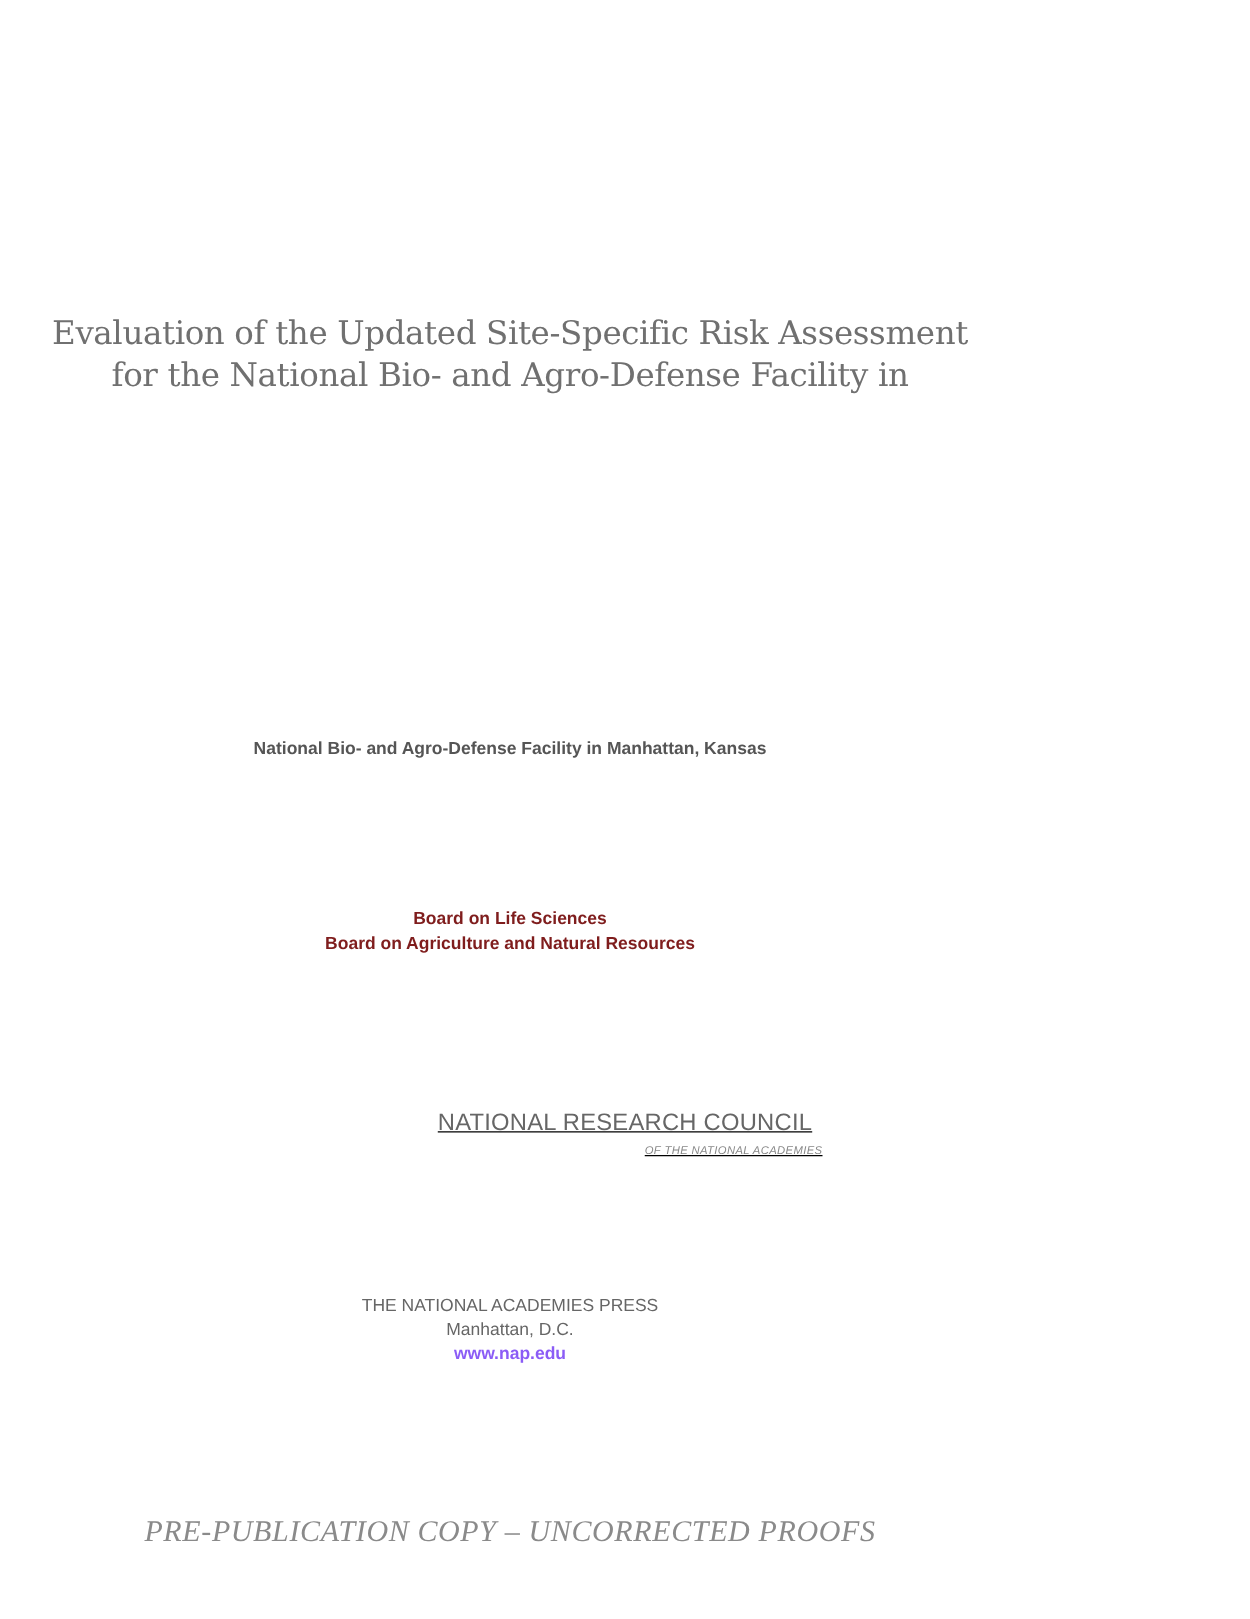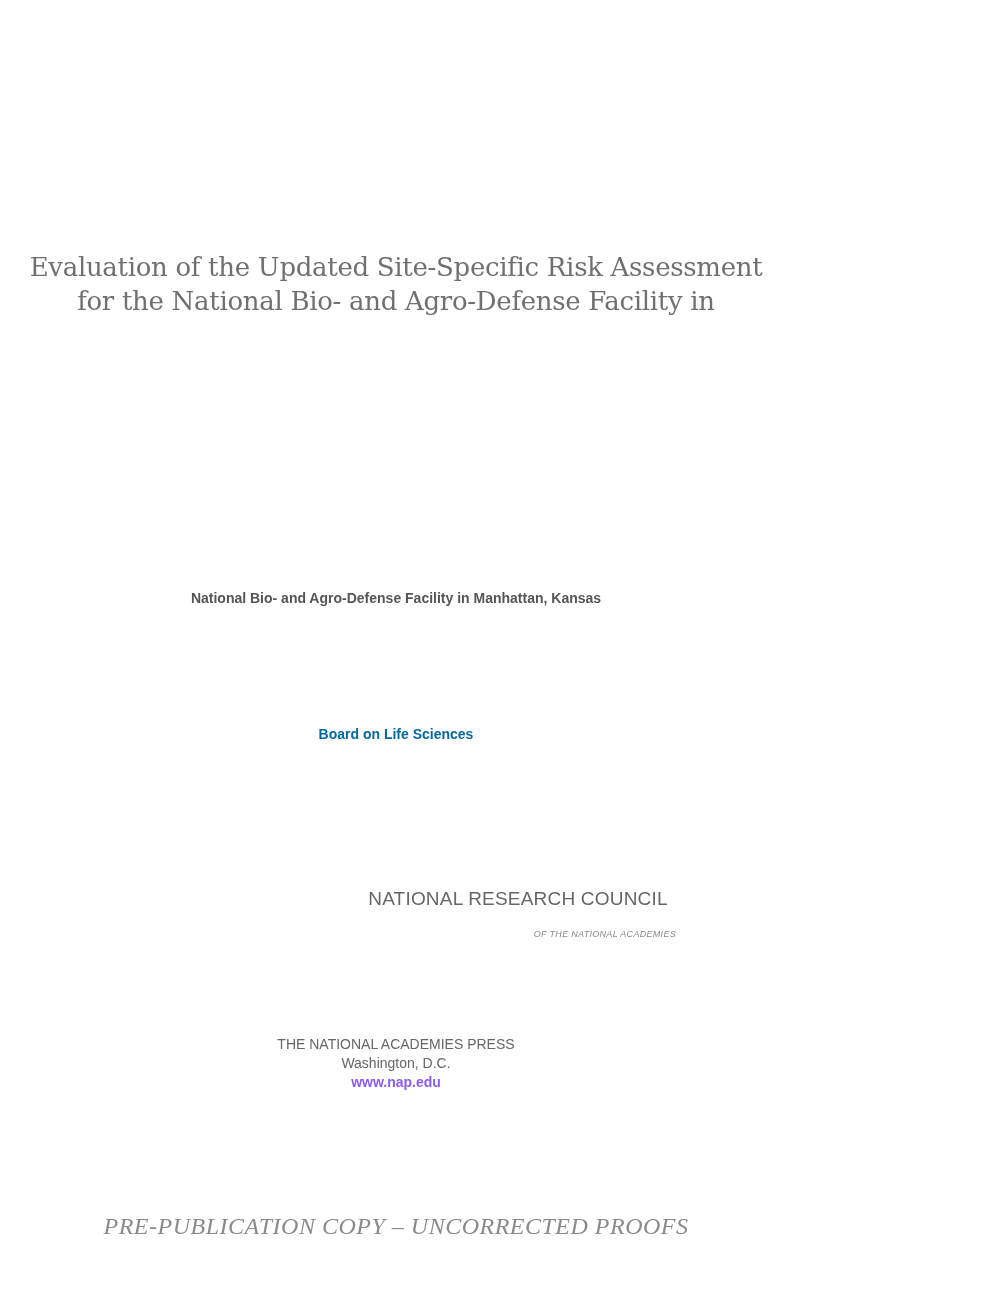--- a/index.html
+++ b/index.html
@@ -1,17 +1,17 @@
 <!DOCTYPE html>
 <html><head>
 <meta charset="utf-8">
 <style>
   html, body { margin: 0; padding: 0; background: #ffffff; }
   body { width: 1000px; height: 1295px; position: relative; overflow: hidden; }
-  .abs { position: absolute; left: 0; width: 792px; text-align: center; }
+  .abs { position: absolute; left: 12px; width: 792px; text-align: center; }
   .title {
     top: 250px;
     font-family: "DejaVu Serif", serif;
     font-size: 26px;
     line-height: 34px;
     color: #707070;
     letter-spacing: -0.3px;
   }
   .title div { white-space: nowrap; }
   .committee {
@@ -20,43 +20,44 @@
     font-size: 14px;
     line-height: 20px;
     color: #555555;
     font-weight: bold;
   }
   .boards {
     top: 724px;
     font-family: "Liberation Sans", sans-serif;
     font-size: 14px;
     line-height: 20px;
-    color: #0369a1;
+    color: #7f1d1d;
     font-weight: bold;
   }
   .nrc {
     top: 888px;
-    left: 358px;
+    left: 340px;
     width: 320px;
     text-align: right;
+    text-decoration: underline;
   }
   .nrc-main {
     font-family: "Liberation Sans", sans-serif;
     font-size: 19px;
     color: #666666;
     letter-spacing: 0.2px;
     text-align: center;
     white-space: nowrap;
   }
   .nrc-sub {
     font-family: "Liberation Sans", sans-serif;
     font-size: 9px;
     font-style: italic;
     color: #888888;
-    margin-top: 19px;
+    margin-top: 5px;
     padding-right: 2px;
     letter-spacing: 0.3px;
   }
   .press {
     top: 1035px;
     font-family: "Liberation Sans", sans-serif;
     font-size: 14px;
     line-height: 19px;
     color: #666666;
   }
@@ -77,26 +78,27 @@
   <div>Evaluation of the Updated Site-Specific Risk Assessment</div>
   <div>for the National Bio- and Agro-Defense Facility in</div>
 </div>
 
 <div class="abs committee">
   <div>National Bio- and Agro-Defense Facility in Manhattan, Kansas</div>
 </div>
 
 <div class="abs boards">
   <div>Board on Life Sciences</div>
+  <div>Board on Agriculture and Natural Resources</div>
 </div>
 
 <div class="abs nrc">
   <div class="nrc-main">NATIONAL RESEARCH COUNCIL</div>
   <div class="nrc-sub">OF THE NATIONAL ACADEMIES</div>
 </div>
 
 <div class="abs press">
   <div>THE NATIONAL ACADEMIES PRESS</div>
-  <div>Washington, D.C.</div>
+  <div>Manhattan, D.C.</div>
   <div class="url">www.nap.edu</div>
 </div>
 
 <div class="abs footer">PRE-PUBLICATION COPY – UNCORRECTED PROOFS</div>
 
 </body></html>

